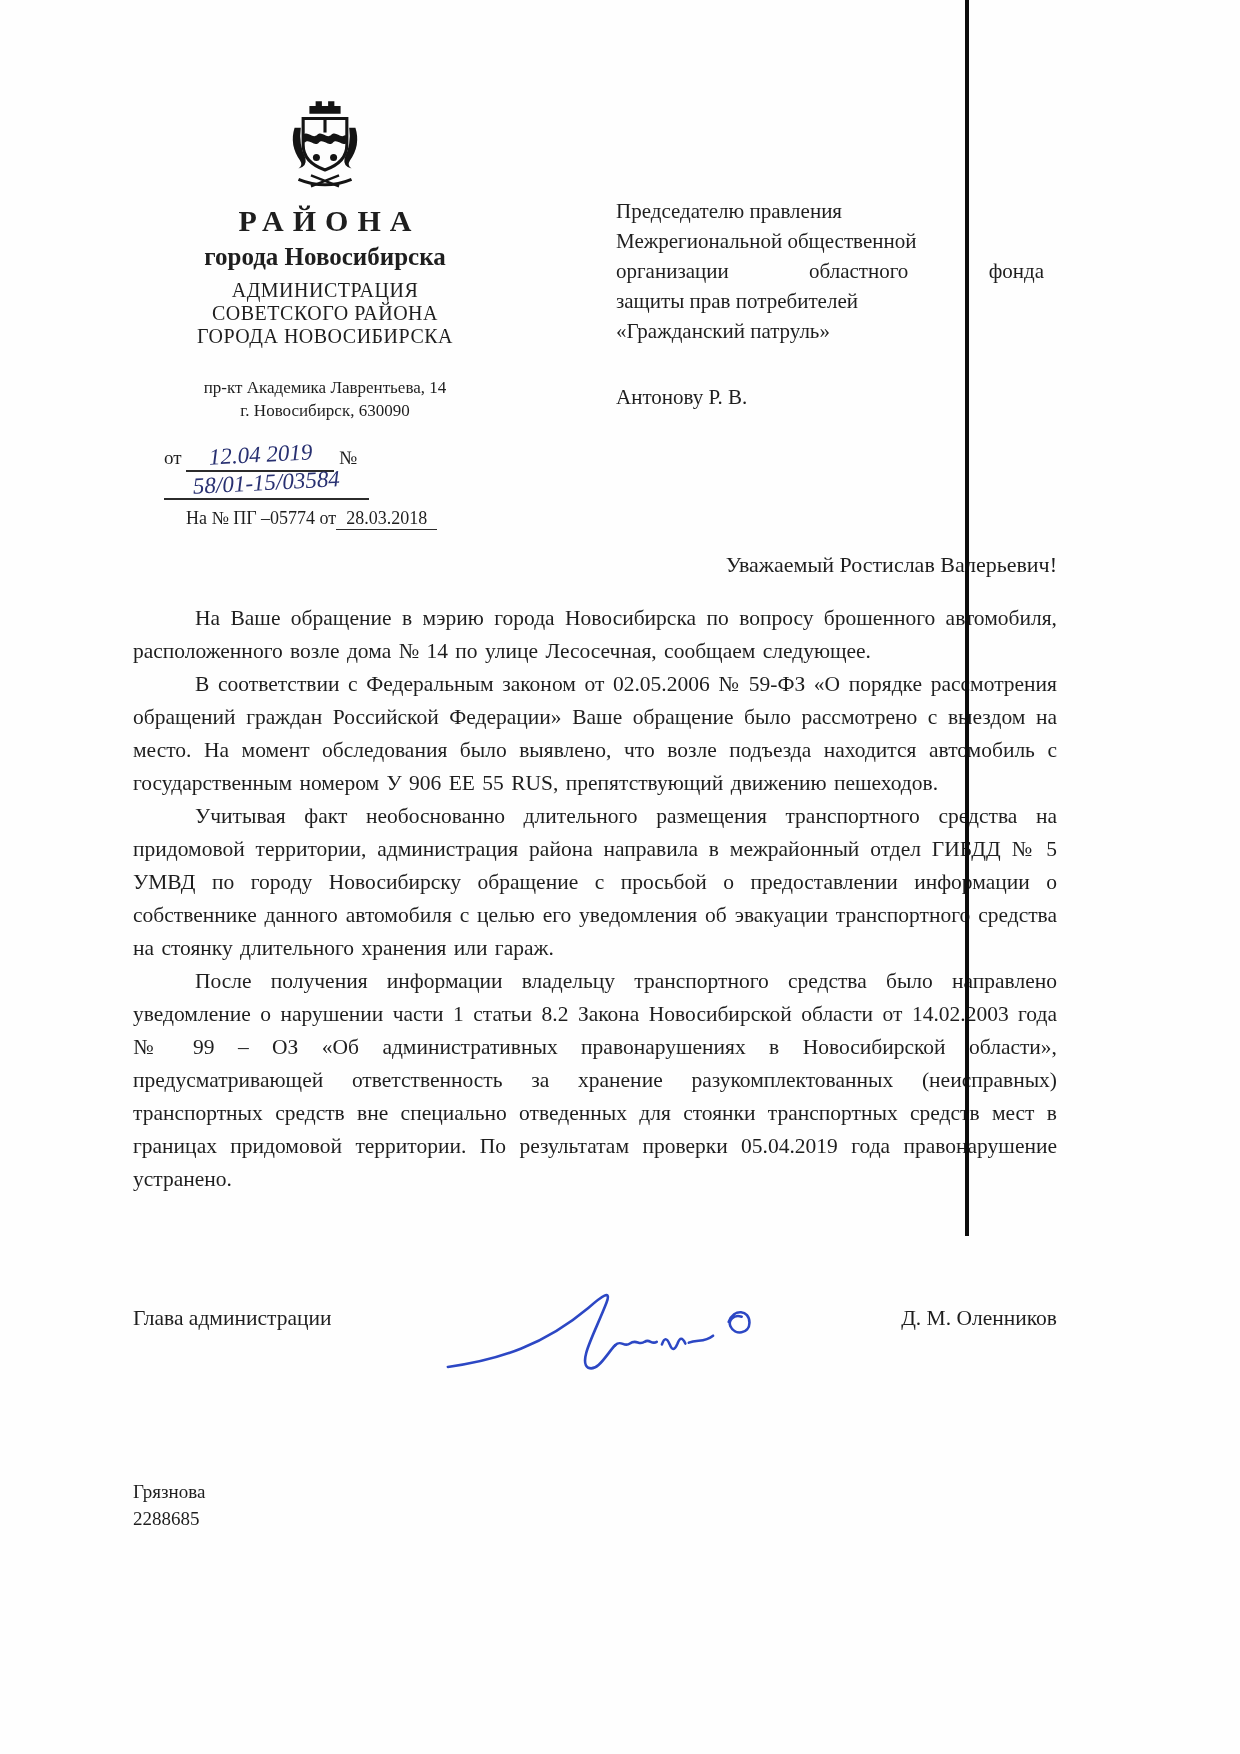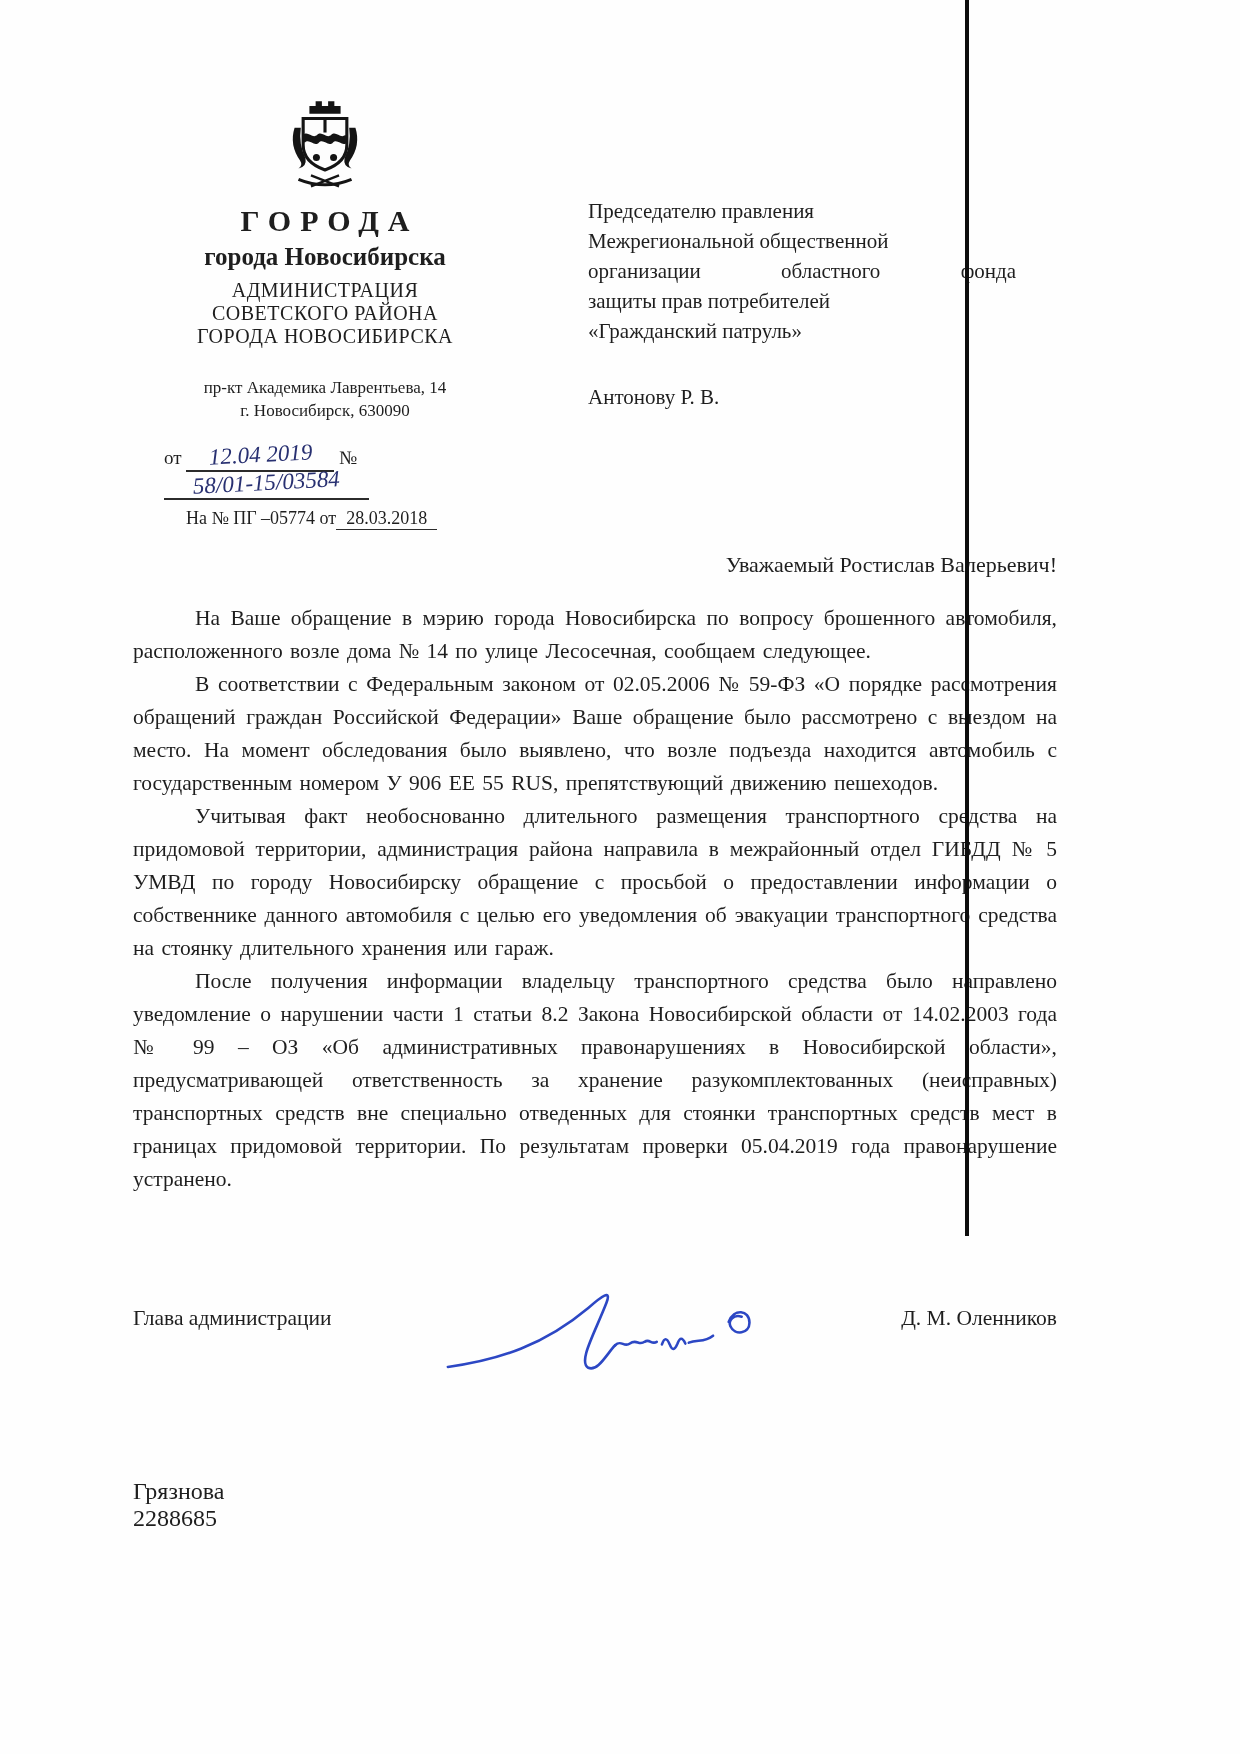--- a/index.html
+++ b/index.html
@@ -33,21 +33,21 @@
     font-style:italic;
     font-size:23px;
     color:#283071;
     transform:rotate(-3deg) translateY(-2px);
     white-space:nowrap;
   }
   .reply-line { margin-top:8px; font-size:18px; padding-left:22px; }
   .reply-date { display:inline-block; border-bottom:1.5px solid #2b2b2b; padding:0 10px; }
 
   
-  .lh-right { position:absolute; left:588px; top:196px; width:428px; font-size:21px; line-height:30px; }
+  .lh-right { position:absolute; left:616px; top:196px; width:428px; font-size:21px; line-height:30px; }
   .rec-line-justify { text-align:justify; text-align-last:justify; }
   .rec-name { margin-top:36px; }
   .rec-email { margin-top:38px; font-size:21px; }
 
   
   .body-block { position:absolute; left:133px; top:552px; width:924px; }
   .salutation { text-align:right; font-size:22px; margin-bottom:24px; }
   .body-block p {
     font-size:21.5px;
     line-height:33px;
@@ -56,21 +56,21 @@
     word-spacing:2px;
   }
 
   
   .sig-row { position:absolute; left:133px; top:1298px; width:924px; display:flex; justify-content:space-between; align-items:flex-start; }
   .sig-pos { font-size:21.5px; padding-top:8px; }
   .sig-name { font-size:21.5px; padding-top:8px; }
   .sig-svg-wrap { margin-top:-16px; }
 
   
-  .footer { position:absolute; left:133px; top:1478px; font-size:24px; line-height:27px; }
+  .footer { position:absolute; left:133px; top:1478px; font-size:19px; line-height:27px; }
 </style>
 </head>
 <body>
 
 <div class="page">
 
   <div class="scan-line"></div>
 
   <div class="lh-left">
     <div class="emblem-wrap">
@@ -80,21 +80,21 @@
         <rect x="48" y="26" width="4" height="18" fill="#141414"></rect>
         <path d="M22 47 c6 -6 12 6 18 0 c6 -6 12 6 18 0 c6 -6 12 6 18 0 l2 3 v7 c-6 6 -12 -6 -18 0 c-6 6 -12 -6 -18 0 c-6 6 -12 -6 -18 0 l-2 -3 z" fill="#141414"></path>
         <circle cx="39" cy="76" r="4.5" fill="#141414"></circle>
         <circle cx="61" cy="76" r="4.5" fill="#141414"></circle>
         <path d="M11 38 q-7 22 7 42 q4 6 -2 10 q11 -2 9 -13 q-9 -18 -6 -39 z" fill="#141414"></path>
         <path d="M89 38 q7 22 -7 42 q-4 6 2 10 q-11 -2 -9 -13 q9 -18 6 -39 z" fill="#141414"></path>
         <path d="M16 104 q34 14 68 0" stroke="#141414" stroke-width="4" fill="none"></path>
         <path d="M32 99 l36 14 M68 99 l-36 14" stroke="#141414" stroke-width="3"></path>
       </svg>
     </div>
-    <div class="org1">ГОРОДА</div>
+    <div class="org1">РАЙОНА</div>
     <div class="org2">города Новосибирска</div>
     <div class="org-caps">
       <div>АДМИНИСТРАЦИЯ</div>
       <div>СОВЕТСКОГО РАЙОНА</div>
       <div>ГОРОДА НОВОСИБИРСКА</div>
     </div>
     <div class="addr">
       <div>пр-кт Академика Лаврентьева, 14</div>
       <div>г. Новосибирск, 630090</div>
     </div>

